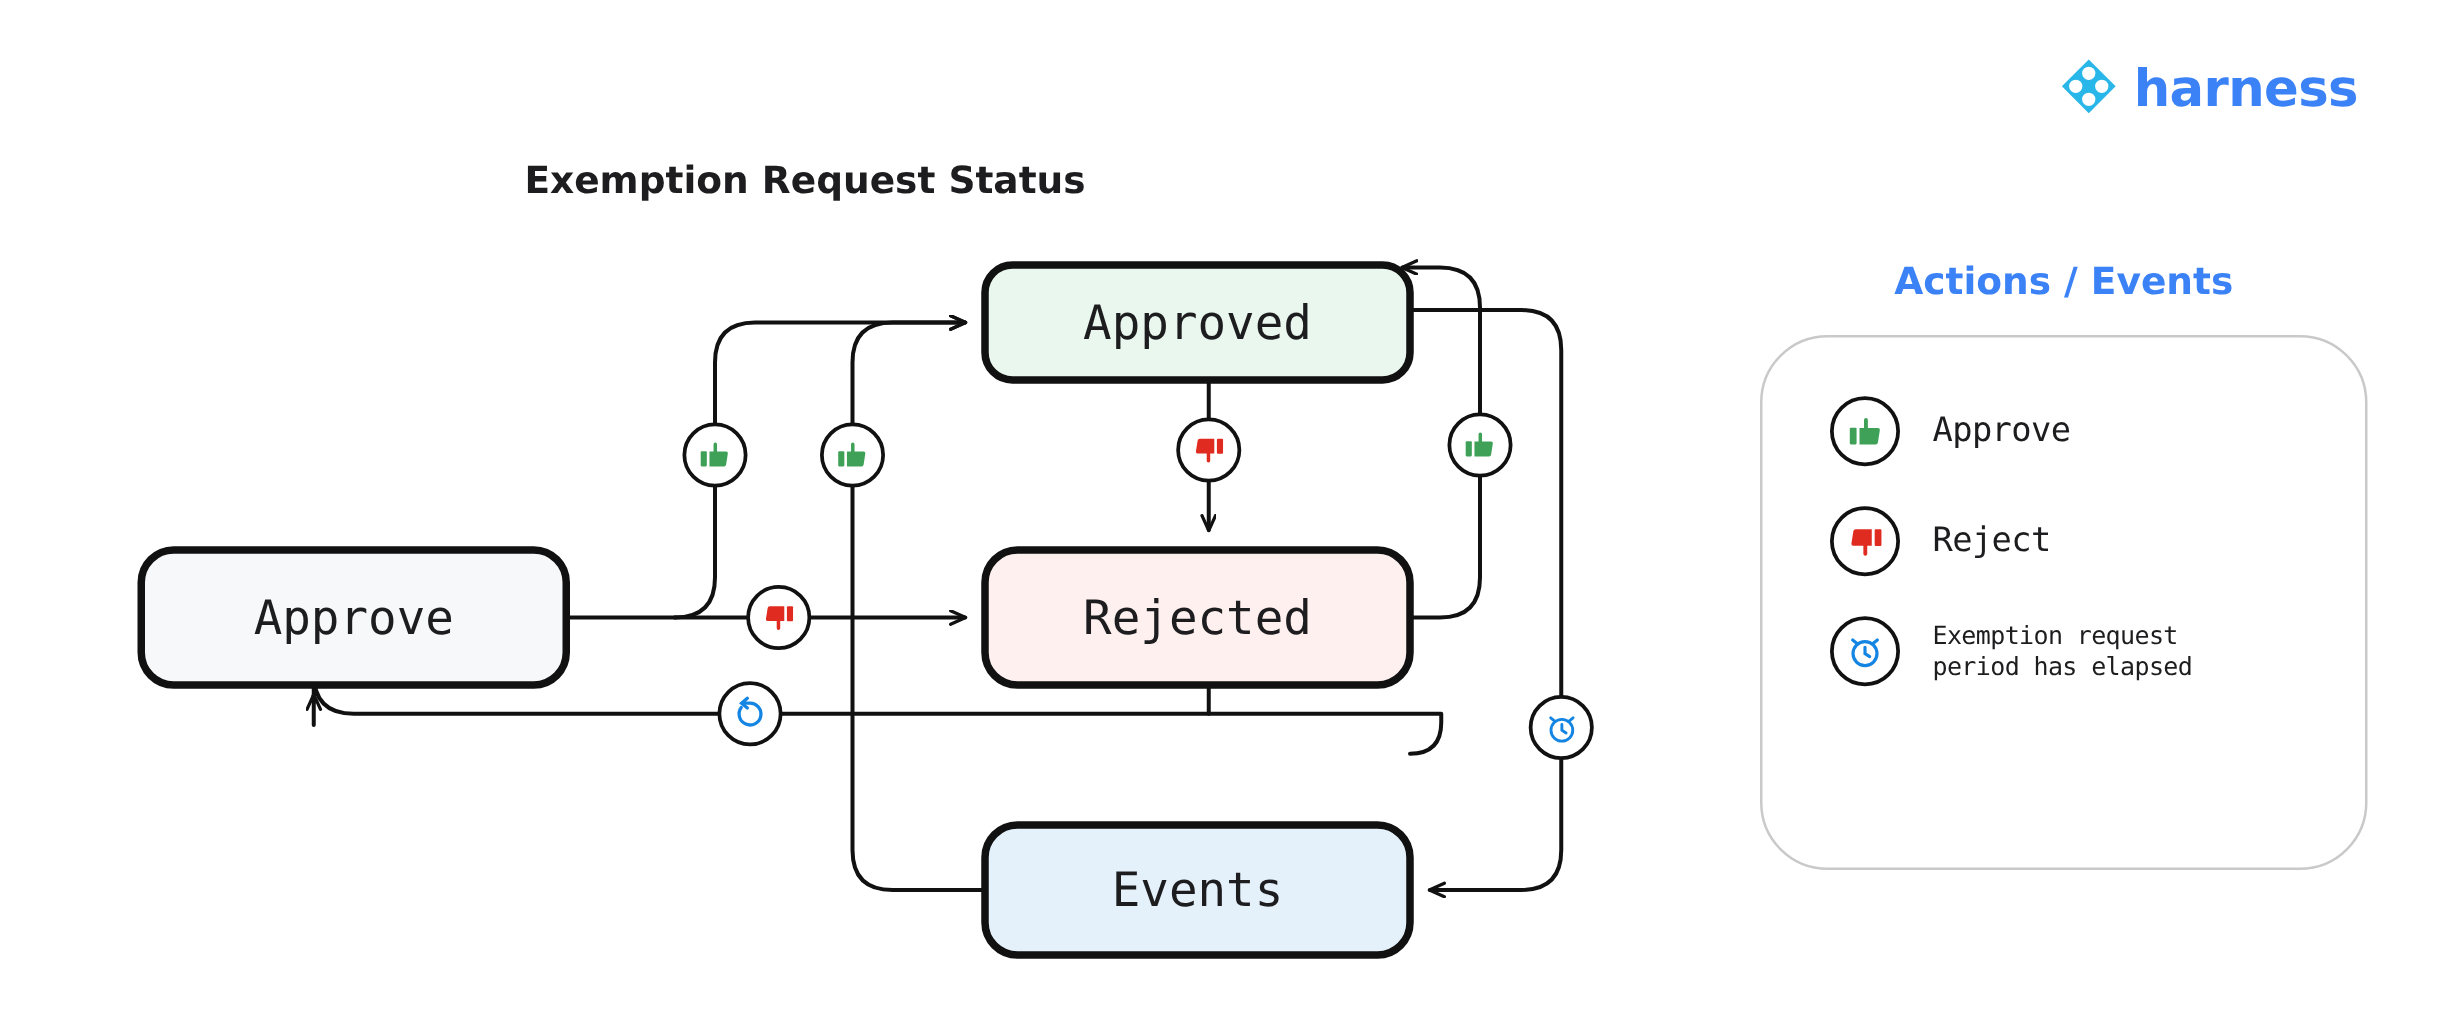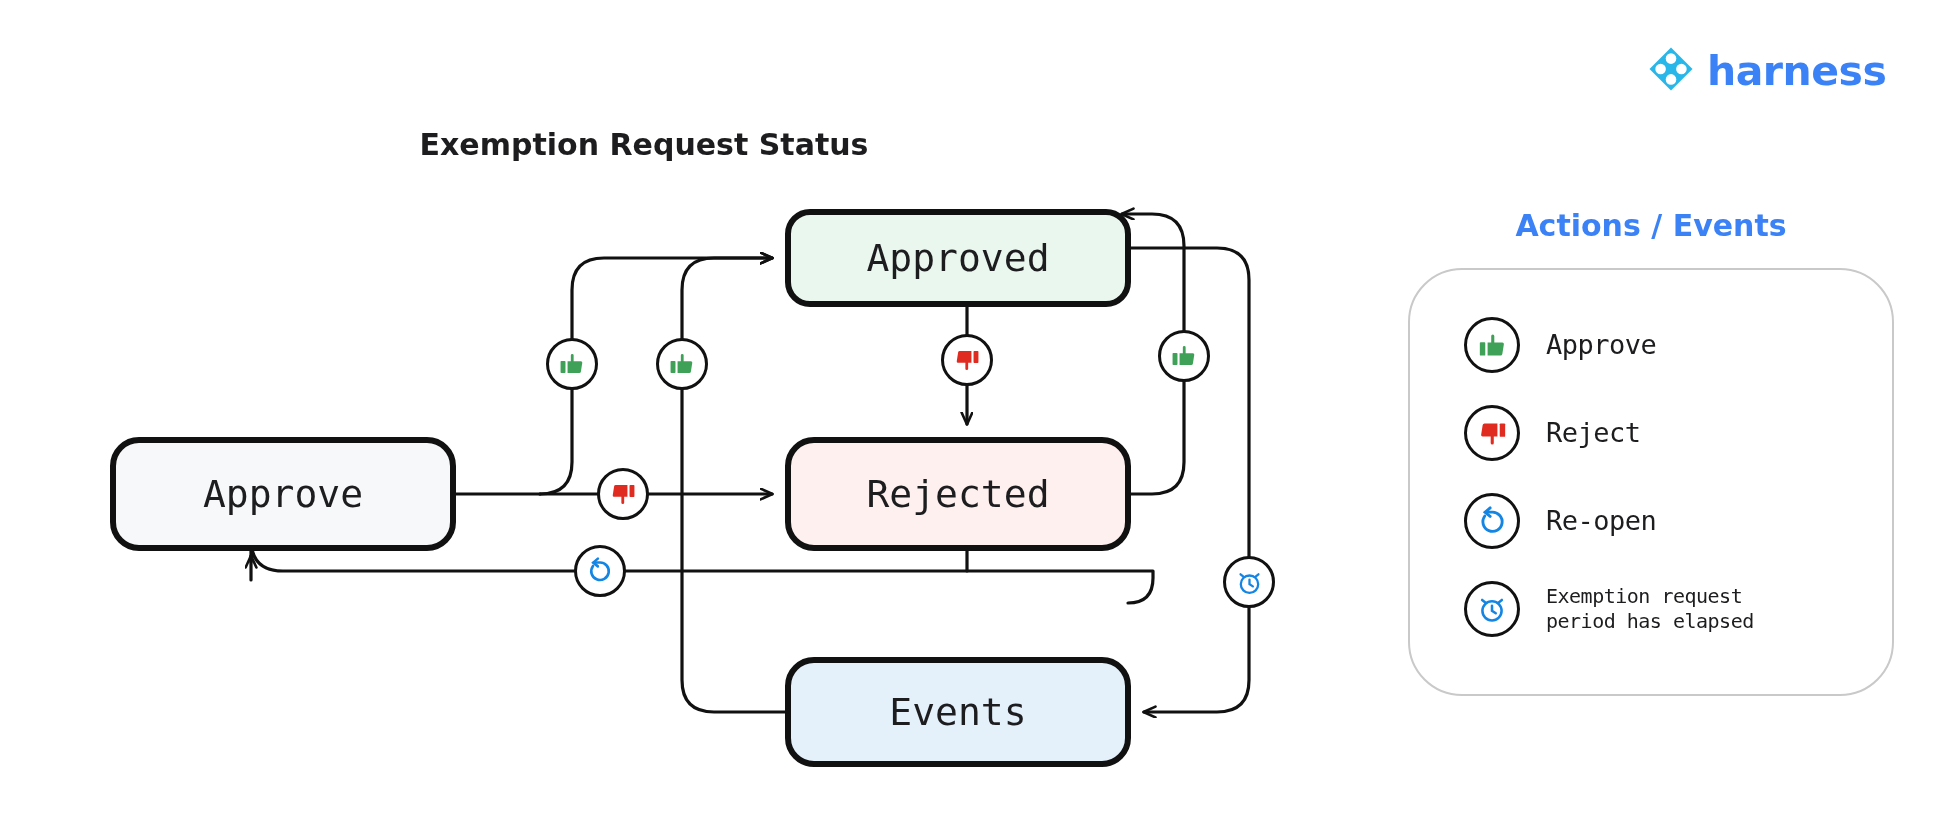--- a/index.html
+++ b/index.html
@@ -189,31 +189,20 @@
         <svg width="31" height="31" viewBox="0 0 24 24">
           <g fill="#e02b20">
               <rect x="17.6" y="4.2" width="4.2" height="10.4" rx="0.7"></rect>
           <path d="M15.8 4.2 L15.8 14.4 L13.0 14.4 L13.0 19.4 Q13.0 20.6 11.8 20.6 Q10.6 20.6 10.6 19.4 L10.6 14.4 L4.4 14.4 Q3.0 14.4 3.2 13.0 L4.4 5.4 Q4.6 4.2 5.8 4.2 Z"></path>
             </g>
         </svg>
       </span>
       <span class="legend-label">Reject</span>
     </div>
 
-    <div class="legend-row">
-      <span class="legend-icon">
-        <svg width="33" height="33" viewBox="0 0 24 24">
-          <g fill="none" stroke="#1485e3" stroke-width="2.1" stroke-linecap="round">
-            <path d="M6.4 8.0 A7 7 0 1 0 11.4 5.2 L7.0 5.2"></path>
-            <path d="M10.3 2.1 L6.6 5.3 L10.3 8.3"></path>
-          </g>
-        </svg>
-      </span>
-      <span class="legend-label">Re-open</span>
-    </div>
 
     <div class="legend-row">
       <span class="legend-icon">
         <svg width="32" height="32" viewBox="0 0 24 24">
           <g fill="none" stroke="#1485e3" stroke-width="1.9" stroke-linecap="round">
             <circle cx="12" cy="13.4" r="7.2"></circle>
             <path d="M12 9.6 L12 13.4 L14.8 15.2"></path>
             <path d="M4.6 5.2 L7.2 7.3"></path>
             <path d="M19.4 5.2 L16.8 7.3"></path>
           </g>

